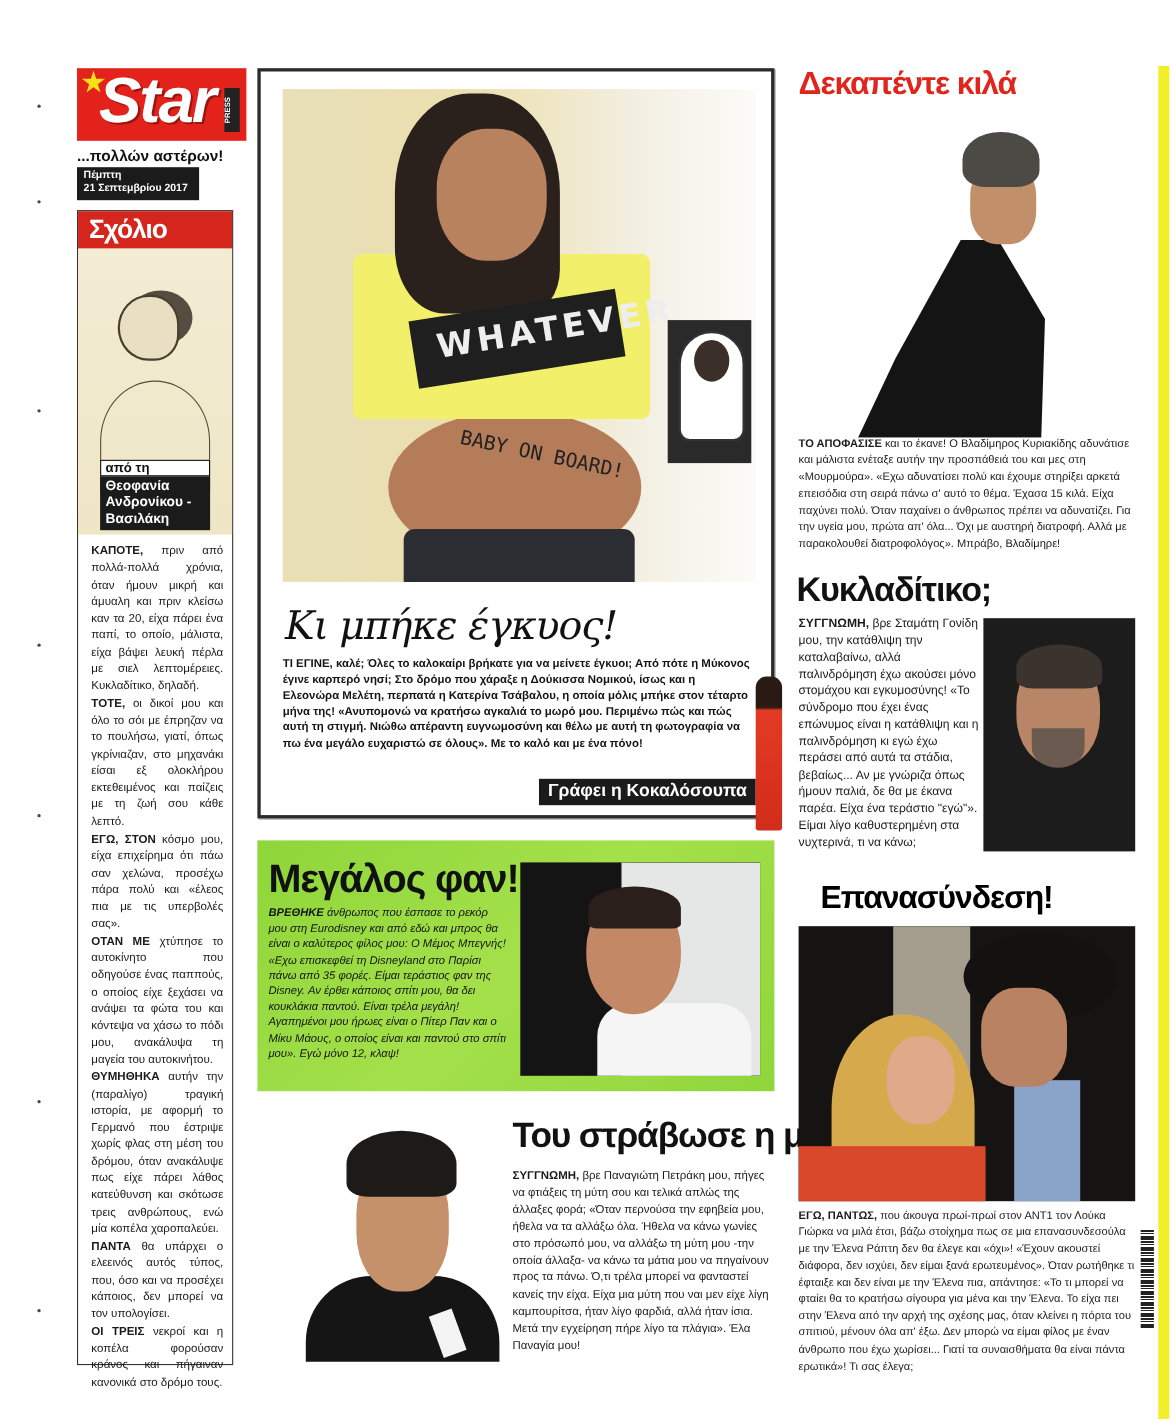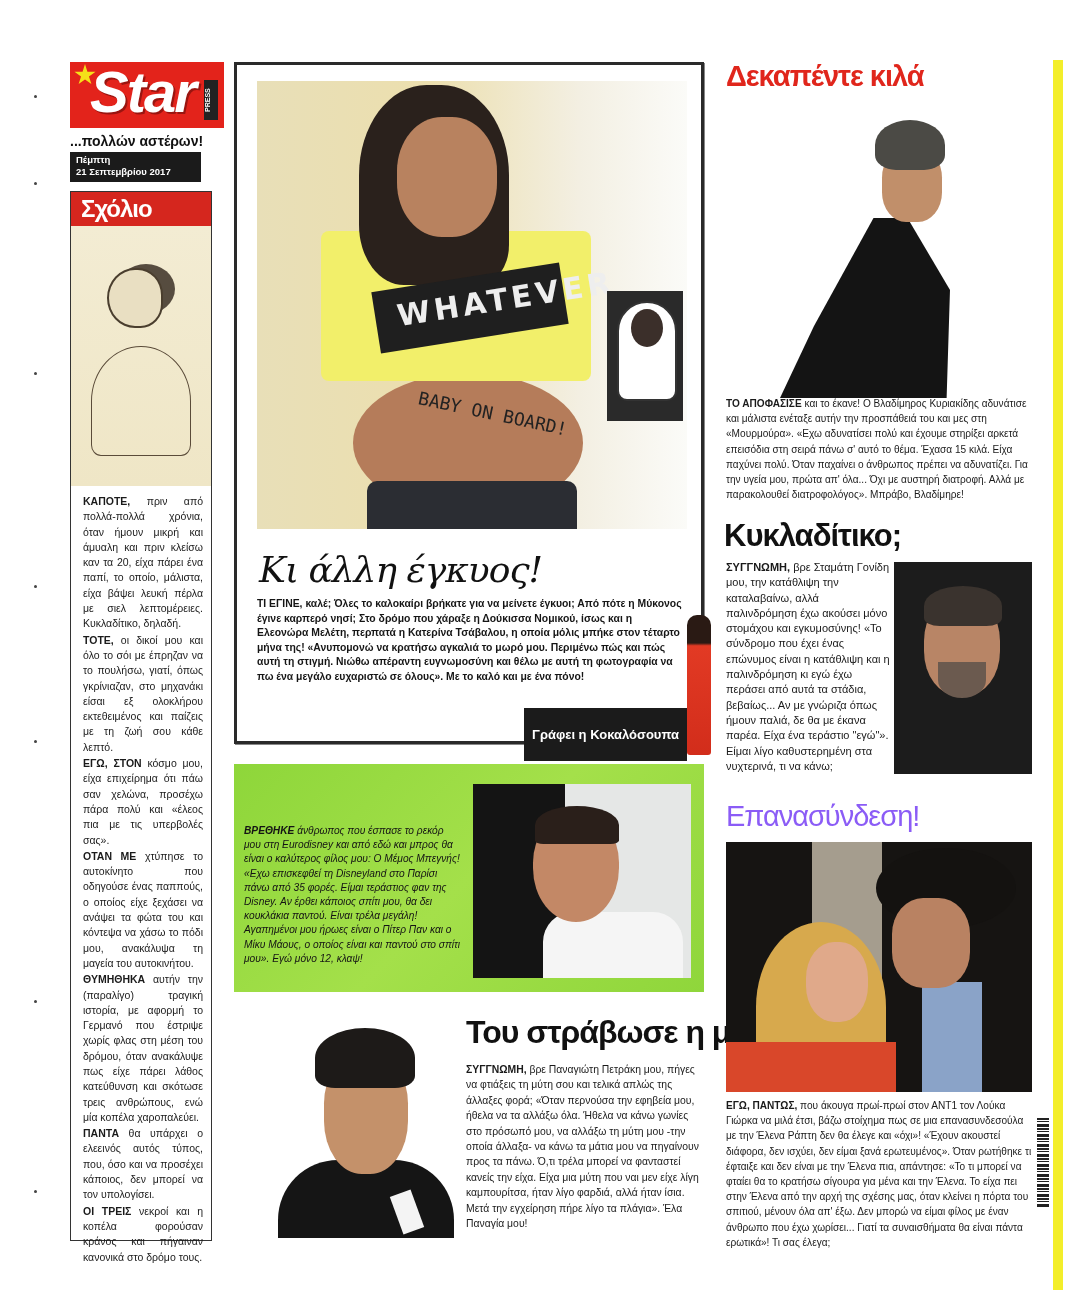--- a/index.html
+++ b/index.html
@@ -11,21 +11,21 @@
 
   
   .logo { left: 70px; top: 62px; width: 154px; height: 66px; background: #e3231b; overflow: hidden; }
   .logo .star { position: absolute; left: 4px; top: 2px; width: 22px; height: 22px; background: #f5e019;
     clip-path: polygon(50% 0%,61% 35%,98% 35%,68% 57%,79% 91%,50% 70%,21% 91%,32% 57%,2% 35%,39% 35%); }
   .logo .word { position: absolute; left: 20px; top: -4px; font-size: 58px; font-weight: bold; font-style: italic; color: #fff; letter-spacing: -2px;
     text-shadow: 2px 2px 0 #9a1510; }
   .logo .press { position: absolute; right: 6px; top: 18px; width: 14px; height: 40px; background: #222; color: #fff; font-size: 7px;
     writing-mode: vertical-rl; transform: rotate(180deg); text-align: center; font-weight: bold; }
   .tagline { left: 70px; top: 133px; font-size: 14px; font-weight: bold; color: #111; }
-  .datebox { left: 70px; top: 152px; width: 131px; height: 30px; background: #1b1b1b; color: #fff; font-size: 9.5px; font-weight: bold; padding: 2px 6px; line-height: 12px; }
+  .datebox { left: 70px; top: 152px; width: 111px; height: 30px; background: #1b1b1b; color: #fff; font-size: 9.5px; font-weight: bold; padding: 2px 6px; line-height: 12px; }
   .comment-box { left: 70px; top: 191px; width: 142px; height: 1050px; border: 1px solid #333; }
   .comment-head { position: absolute; left: 0; top: 0; width: 140px; height: 34px; background: #d5261e; color: #fff; font-size: 24px; font-weight: bold; padding: 3px 10px; letter-spacing: -1px; }
   .sketch { position: absolute; left: 0; top: 34px; width: 140px; height: 260px;
     background: linear-gradient(180deg,#f3ecd3 0%,#efe6c6 100%); }
   .sketch .head { position: absolute; left: 36px; top: 42px; width: 56px; height: 60px; border-radius: 50% 45% 40% 50%; border: 2px solid #4a3e2e; background: #e9dfc2; }
   .sketch .hair { position: absolute; left: 46px; top: 38px; width: 58px; height: 50px; border-radius: 50%; background: #3b3026; opacity: .85; }
   .sketch .body { position: absolute; left: 20px; top: 120px; width: 100px; height: 110px; border-radius: 50% 50% 10% 10%; border: 1.5px solid #5a4b39; }
   .author-box { position: absolute; left: 20px; top: 226px; width: 100px; }
   .author-label { background: #fff; border: 1px solid #111; font-size: 12px; font-weight: bold; padding: 0 4px; color: #111; line-height: 13px; }
   .author-name { background: #1b1b1b; color: #fff; font-size: 12.5px; font-weight: bold; padding: 1px 5px 3px; line-height: 15px; }
@@ -43,21 +43,21 @@
   .p1-band { position: absolute; left: 118px; top: 196px; width: 190px; height: 62px; background: #1f1f1f; transform: rotate(-9deg); color: #eee;
     font-size: 30px; font-weight: bold; letter-spacing: 4px; padding: 10px 0 0 22px; font-family: "DejaVu Sans", sans-serif; }
   .p1-belly { position: absolute; left: 96px; top: 292px; width: 230px; height: 140px; background: #b57c5a; border-radius: 50%; }
   .p1-belly-text { position: absolute; left: 160px; top: 322px; font-size: 18px; color: #222; transform: rotate(12deg); font-family: "DejaVu Sans Mono", monospace; }
   .p1-jeans { position: absolute; left: 110px; top: 400px; width: 210px; height: 60px; background: #2b2d33; border-radius: 10px; }
   .p1-sticker { position: absolute; left: 350px; top: 210px; width: 76px; height: 130px; background: #2a2a2a; }
   .p1-sticker .card { position: absolute; left: 10px; top: 10px; width: 60px; height: 100px; background: #fff; border-radius: 30px 30px 10px 10px; border: 2px solid #333; }
   .p1-sticker .cface { position: absolute; left: 24px; top: 18px; width: 32px; height: 38px; background: #3b2f2a; border-radius: 50%; }
   .main-title { position: absolute; left: 22px; top: 484px; font-size: 36px; font-family: "DejaVu Serif", serif; font-style: italic; color: #111; letter-spacing: -1px; }
   .main-text { position: absolute; left: 20px; top: 532px; width: 425px; font-size: 10.4px; font-weight: bold; line-height: 14.6px; color: #151515; }
-  .byline { position: absolute; right: 14px; top: 643px; background: #1b1b1b; color: #fff; font-size: 13px; font-weight: bold; padding: 19px 8px; }
+  .byline { position: absolute; right: 14px; top: 643px; background: #1b1b1b; color: #fff; font-size: 16px; font-weight: bold; padding: 3px 8px; }
   .red-lady { position: absolute; left: 450px; top: 550px; width: 24px; height: 140px; background: linear-gradient(180deg,#2a1a14 0%,#2a1a14 20%,#e23a24 22%,#d22d1b 100%); border-radius: 10px 10px 3px 3px; }
 
   
   .green-box { left: 234px; top: 764px; width: 470px; height: 228px;
     background: linear-gradient(135deg,#8ed63a 0%,#a4e04a 50%,#8fd63b 100%); }
   .green-title { position: absolute; left: 10px; top: 14px; font-size: 36px; font-weight: bold; color: #111; letter-spacing: -1px; }
   .green-body { position: absolute; left: 10px; top: 60px; width: 218px; font-size: 10.2px; line-height: 14.2px; color: #141414; font-style: italic; }
   .green-photo { position: absolute; left: 239px; top: 20px; width: 218px; height: 194px; background: #141414; overflow: hidden; }
   .gp-wall { position: absolute; left: 92px; top: 0; width: 126px; height: 194px; background: #e5e7e6; }
   .gp-head { position: absolute; left: 60px; top: 30px; width: 86px; height: 108px; background: #c38866; border-radius: 45% 45% 50% 50%; }
@@ -79,21 +79,21 @@
   .rp1-hair { position: absolute; left: 115px; top: 12px; width: 70px; height: 50px; background: #4b4a45; border-radius: 50% 50% 30% 30%; }
   .rp1-face { position: absolute; left: 122px; top: 40px; width: 60px; height: 74px; background: #c18f6a; border-radius: 40%; }
   .rp1-body { position: absolute; left: 20px; top: 110px; width: 170px; height: 180px; background: #141414; clip-path: polygon(55% 0,75% 0,100% 40%,98% 100%,0 100%,20% 60%); }
   .r-text1 { left: 726px; top: 396px; width: 310px; font-size: 10.1px; line-height: 15.2px; color: #1a1a1a; }
   .r-title2 { left: 724px; top: 518px; font-size: 31px; font-weight: bold; color: #111; letter-spacing: -1px; }
   .r-text2 { left: 726px; top: 560px; width: 166px; font-size: 11px; line-height: 15.3px; color: #1a1a1a; }
   .r-photo2 { left: 894px; top: 562px; width: 138px; height: 212px; background: #1c1c1c; overflow: hidden; }
   .rp2-face { position: absolute; left: 30px; top: 34px; width: 76px; height: 100px; background: #b88566; border-radius: 45%; }
   .rp2-hair { position: absolute; left: 30px; top: 24px; width: 78px; height: 40px; background: #3a332e; border-radius: 50% 50% 20% 20%; }
   .rp2-beard { position: absolute; left: 44px; top: 100px; width: 48px; height: 36px; background: #6b5a4f; border-radius: 0 0 50% 50%; }
-  .r-title3 { left: 726px; top: 800px; font-size: 29px; font-weight: normal; color: #8b5cf6; letter-spacing: -1px; }
+  .r-title3 { left: 746px; top: 800px; font-size: 29px; font-weight: bold; color: #000000; letter-spacing: -1px; }
   .r-photo3 { left: 726px; top: 842px; width: 306px; height: 250px; background: #161412; overflow: hidden; }
   .rp3-curtain { position: absolute; left: 86px; top: 0; width: 70px; height: 200px; background: #c9bfae; opacity: .8; }
   .rp3-woman-hair { position: absolute; left: 30px; top: 80px; width: 130px; height: 170px; background: #d7a94d; border-radius: 50% 50% 10% 10%; }
   .rp3-woman-face { position: absolute; left: 80px; top: 100px; width: 62px; height: 80px; background: #e0a98a; border-radius: 45%; }
   .rp3-dress { position: absolute; left: 0; top: 200px; width: 170px; height: 60px; background: #d9472a; }
   .rp3-man-hair { position: absolute; left: 150px; top: 6px; width: 140px; height: 80px; background: #141210; border-radius: 50%; }
   .rp3-man-face { position: absolute; left: 166px; top: 56px; width: 78px; height: 90px; background: #b98262; border-radius: 40%; }
   .rp3-shirt { position: absolute; left: 196px; top: 140px; width: 60px; height: 110px; background: #8aa3c8; }
   .r-text3 { left: 726px; top: 1098px; width: 310px; font-size: 10.1px; line-height: 15.2px; color: #1a1a1a; }
 
@@ -123,20 +123,24 @@
   <div>Πέμπτη</div>
   <div>21 Σεπτεμβρίου 2017</div>
 </div>
 
 <div class="abs comment-box">
   <div class="comment-head">Σχόλιο</div>
   <div class="sketch">
     <div class="body"></div>
       <div class="hair"></div>
       <div class="head"></div>
+  </div>
+  <div class="author-box">
+    <div class="author-label">από τη</div>
+    <div class="author-name">Θεοφανία Ανδρονίκου - Βασιλάκη</div>
   </div>
   <div class="comment-text">
     <p><b>ΚΑΠΟΤΕ,</b><span> πριν από πολλά-πολλά χρόνια, όταν ήμουν μικρή και άμυαλη και πριν κλείσω καν τα 20, είχα πάρει ένα παπί, το οποίο, μάλιστα, είχα βάψει λευκή πέρλα με σιελ λεπτομέρειες. Κυκλαδίτικο, δηλαδή.</span></p>
     <p><b>ΤΟΤΕ,</b><span> οι δικοί μου και όλο το σόι με έπρηζαν να το πουλήσω, γιατί, όπως γκρίνιαζαν, στο μηχανάκι είσαι εξ ολοκλήρου εκτεθειμένος και παίζεις με τη ζωή σου κάθε λεπτό.</span></p>
     <p><b>ΕΓΩ, ΣΤΟΝ</b><span> κόσμο μου, είχα επιχείρημα ότι πάω σαν χελώνα, προσέχω πάρα πολύ και «έλεος πια με τις υπερβολές σας».</span></p>
     <p><b>ΟΤΑΝ ΜΕ</b><span> χτύπησε το αυτοκίνητο που οδηγούσε ένας παππούς, ο οποίος είχε ξεχάσει να ανάψει τα φώτα του και κόντεψα να χάσω το πόδι μου, ανακάλυψα τη μαγεία του αυτοκινήτου.</span></p>
     <p><b>ΘΥΜΗΘΗΚΑ</b><span> αυτήν την (παραλίγο) τραγική ιστορία, με αφορμή το Γερμανό που έστριψε χωρίς φλας στη μέση του δρόμου, όταν ανακάλυψε πως είχε πάρει λάθος κατεύθυνση και σκότωσε τρεις ανθρώπους, ενώ μία κοπέλα χαροπαλεύει.</span></p>
     <p><b>ΠΑΝΤΑ</b><span> θα υπάρχει ο ελεεινός αυτός τύπος, που, όσο και να προσέχει κάποιος, δεν μπορεί να τον υπολογίσει.</span></p>
     <p><b>ΟΙ ΤΡΕΙΣ</b><span> νεκροί και η κοπέλα φορούσαν κράνος και πήγαιναν κανονικά στο δρόμο τους.</span></p>
   </div>
@@ -149,27 +153,28 @@
     <div class="p1-shirt"></div>
     <div class="p1-hair"></div>
     <div class="p1-face"></div>
     <div class="p1-band">WHATEVER</div>
     <div class="p1-belly-text">BABY ON BOARD!</div>
     <div class="p1-sticker">
         <div class="card"></div>
         <div class="cface"></div>
       </div>
   </div>
-  <div class="main-title">Κι άλλη έγκυος!</div>
+  <div class="main-title">Κι μπήκε έγκυος!</div>
   <div class="main-text">ΤΙ ΕΓΙΝΕ, καλέ; Όλες το καλοκαίρι βρήκατε για να μείνετε έγκυοι; Από πότε η Μύκονος έγινε καρπερό νησί; Στο δρόμο που χάραξε η Δούκισσα Νομικού, ίσως και η Ελεονώρα Μελέτη, περπατά η Κατερίνα Τσάβαλου, η οποία μόλις μπήκε στον τέταρτο μήνα της! «Ανυπομονώ να κρατήσω αγκαλιά το μωρό μου. Περιμένω πώς και πώς αυτή τη στιγμή. Νιώθω απέραντη ευγνωμοσύνη και θέλω με αυτή τη φωτογραφία να πω ένα μεγάλο ευχαριστώ σε όλους». Με το καλό και με ένα πόνο!</div>
   <div class="byline">Γράφει η Κοκαλόσουπα</div>
   <div class="red-lady"></div>
 </div>
 
 <div class="abs green-box">
+  <div class="green-title">Μεγάλος φαν!</div>
   <div class="green-body"><b>ΒΡΕΘΗΚΕ</b><span> άνθρωπος που έσπασε το ρεκόρ μου στη Eurodisney και από εδώ και μπρος θα είναι ο καλύτερος φίλος μου: Ο Μέμος Μπεγνής! «Εχω επισκεφθεί τη Disneyland στο Παρίσι πάνω από 35 φορές. Είμαι τεράστιος φαν της Disney. Αν έρθει κάποιος σπίτι μου, θα δει κουκλάκια παντού. Είναι τρέλα μεγάλη! Αγαπημένοι μου ήρωες είναι ο Πίτερ Παν και ο Μίκυ Μάους, ο οποίος είναι και παντού στο σπίτι μου». Εγώ μόνο 12, κλαψ!</span></div>
   <div class="green-photo">
     <div class="gp-wall"></div>
       <div class="gp-shirt"></div>
       <div class="gp-head"></div>
       <div class="gp-hair"></div>
   </div>
 </div>
 
 <div class="abs bottom-portrait">

